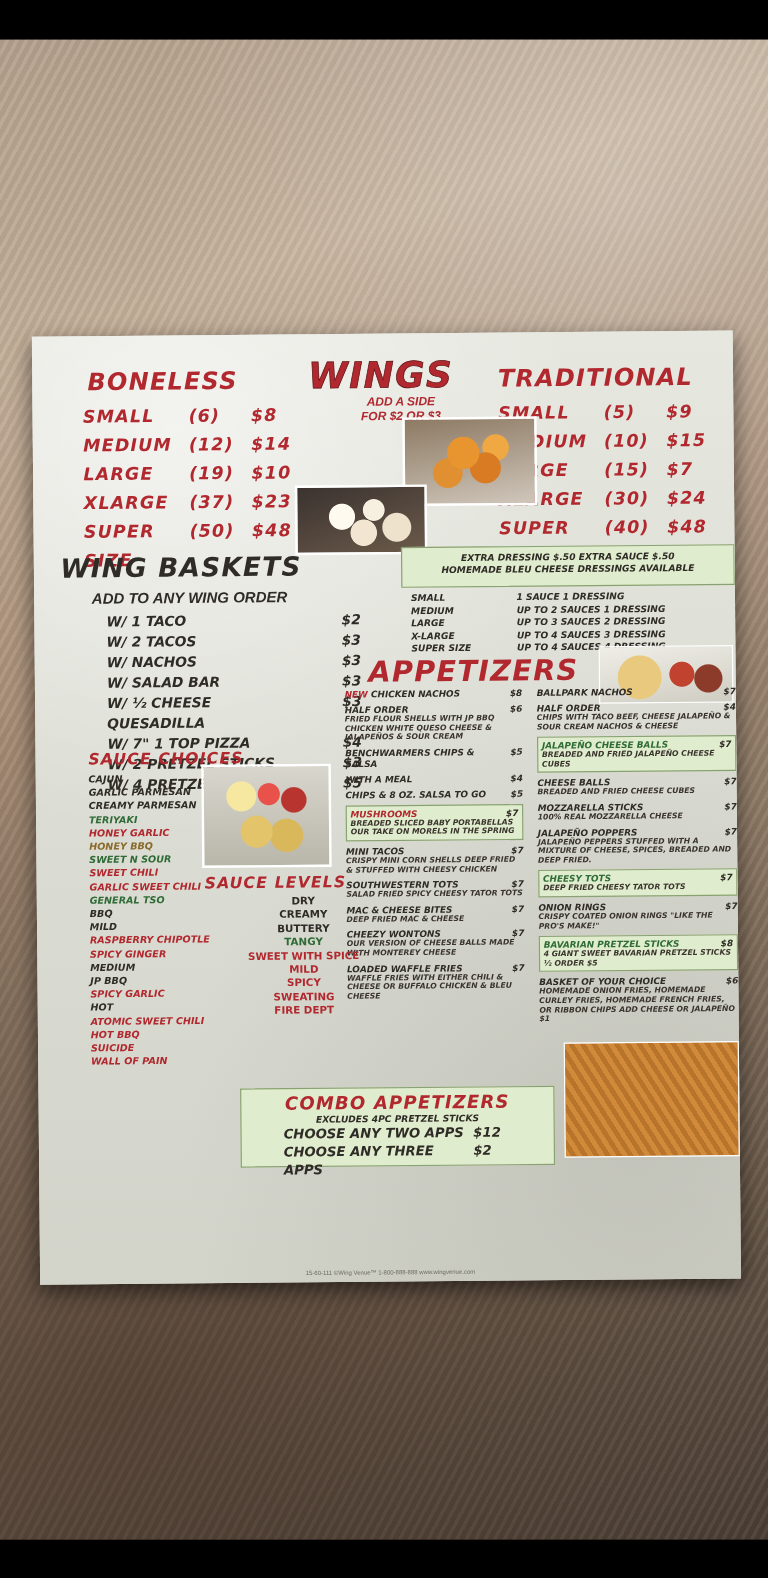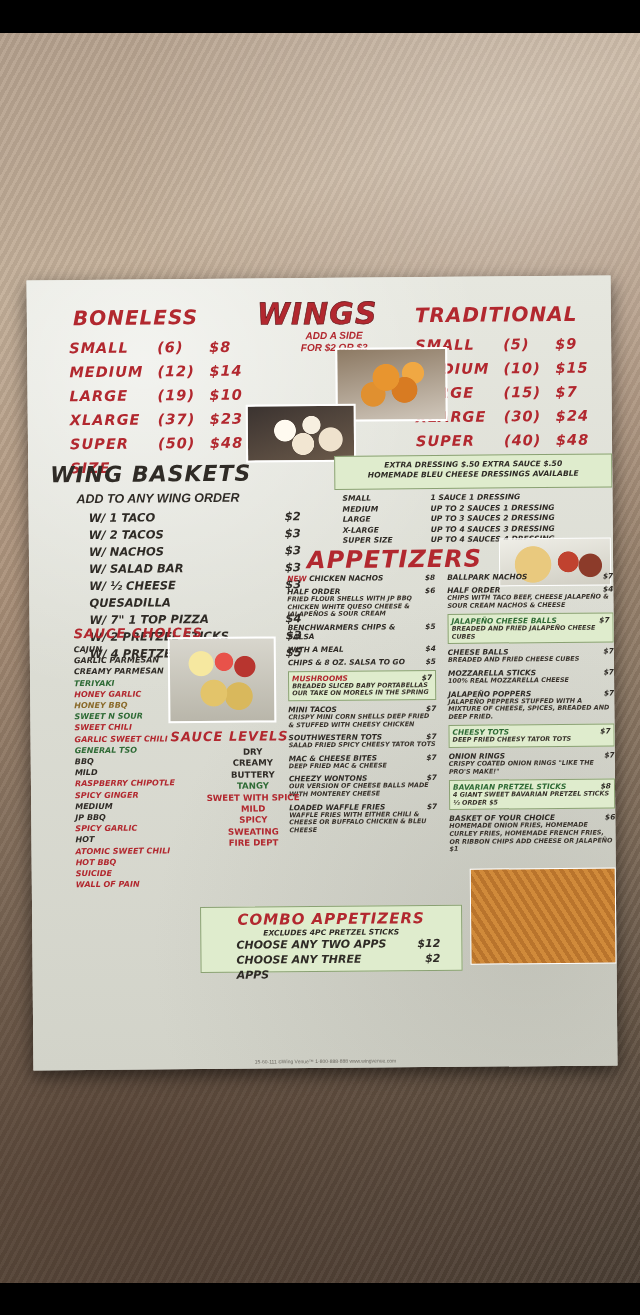--- a/index.html
+++ b/index.html
@@ -110,21 +110,21 @@
       background:repeating-linear-gradient(58deg,#d08a3a 0 4px,#b9742c 4px 8px),
                  linear-gradient(180deg,#c8822f,#a2621f);}
   
   #combo-box{left:168px;top:628px;width:262px;height:66px;}
   .combo-title{font-size:15px;color:#b2282f;text-align:center;margin-top:3px;}
   .combo-sub{font-size:7.6px;text-align:center;color:#2f2b26;font-weight:bold;font-style:italic;
        font-family:"DejaVu Sans",sans-serif;}
   .combo-row{display:flex;justify-content:center;font-size:11px;color:#2f2b26;
        font-weight:bold;font-style:italic;font-family:"DejaVu Sans",sans-serif;line-height:15px;}
   .combo-row .l{width:172px;text-align:left;padding-left:14px;}
-  .combo-row .p{width:46px;text-align:right;}
+  .combo-row .p{width:46px;text-align:left;}
   .footer{position:absolute;left:0;bottom:4px;width:584px;text-align:center;font-size:5px;color:#6d6a62;}
 </style>
 </head>
 <body>
 
 <div class="screen">
   <div class="photo">
     <div class="menu">
 
       <div class="wingband">

